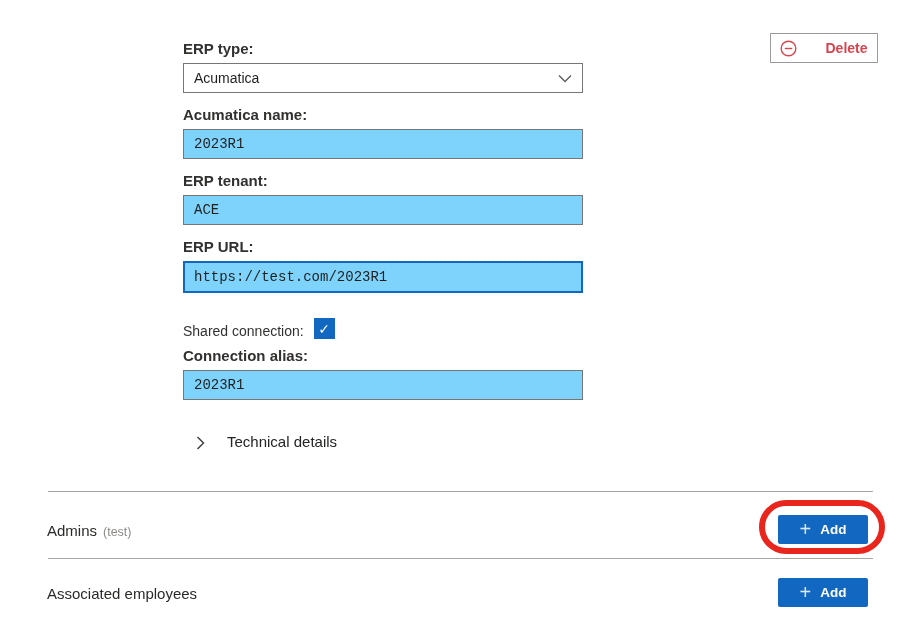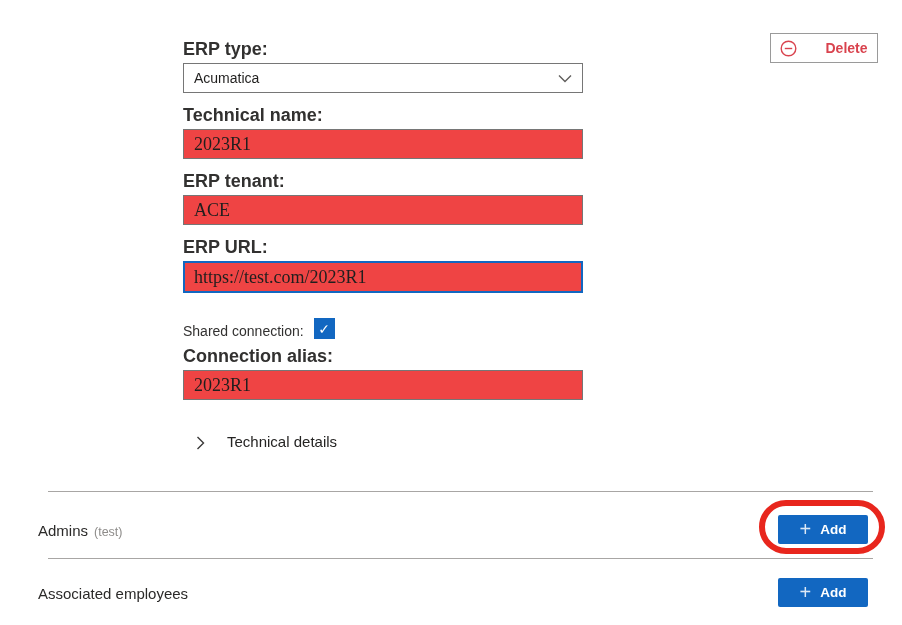--- a/index.html
+++ b/index.html
@@ -41,33 +41,33 @@
 
   
   .form-col {
     position: absolute;
     left: 183px;
     top: 41px;
     width: 400px;
   }
   .field-label {
     display: block;
-    font-size: 18px;
+    font-size: 15px;
     font-weight: 700;
     color: #323130;
     line-height: 16px;
     margin-bottom: 6px;
   }
   .input-box {
     width: 100%;
     height: 30px;
     border: 1px solid #767676;
-    background: #ef4444;
-    font-family: Liberation Serif, serif;
-    font-size: 18px;
+    background: #7dd3fc;
+    font-family: Liberation Mono, monospace;
+    font-size: 14px;
     color: #201f1e;
     padding: 0 10px;
     margin-bottom: 14px;
     outline: none;
     display: block;
   }
   .input-box.focused {
     border: 2px solid #1267c1;
     height: 32px;
     padding: 0 9px;
@@ -133,21 +133,21 @@
     left: 48px;
     width: 825px;
     height: 1px;
     background: #a8a6a4;
   }
   .divider.d1 { top: 491px; }
   .divider.d2 { top: 558px; }
 
   .section-title {
     position: absolute;
-    left: 38px;
+    left: 47px;
     font-size: 15px;
     color: #2b2a29;
     display: flex;
     align-items: baseline;
     gap: 6px;
   }
   .section-title.admins { top: 522px; }
   .section-title.assoc  { top: 585px; }
   .section-title .badge {
     font-size: 12.5px;
@@ -214,21 +214,21 @@
     <label class="field-label">ERP type:</label>
     <div class="select-box">
       <span>Acumatica</span>
       <span>
         <svg width="14" height="9" viewBox="0 0 14 9">
           <polyline points="1,1.5 7,7.5 13,1.5" fill="none" stroke="#605e5c" stroke-width="1.4"></polyline>
         </svg>
       </span>
     </div>
 
-    <label class="field-label">Technical name:</label>
+    <label class="field-label">Acumatica name:</label>
     <input class="input-box" type="text" value="2023R1" style="">
 
     <label class="field-label">ERP tenant:</label>
     <input class="input-box" type="text" value="ACE" style="">
 
     <label class="field-label">ERP URL:</label>
     <input class="input-box focused" type="text" value="https://test.com/2023R1" style="">
 
     <div class="checkbox-row">
       <span class="cb-label">Shared connection:</span>

